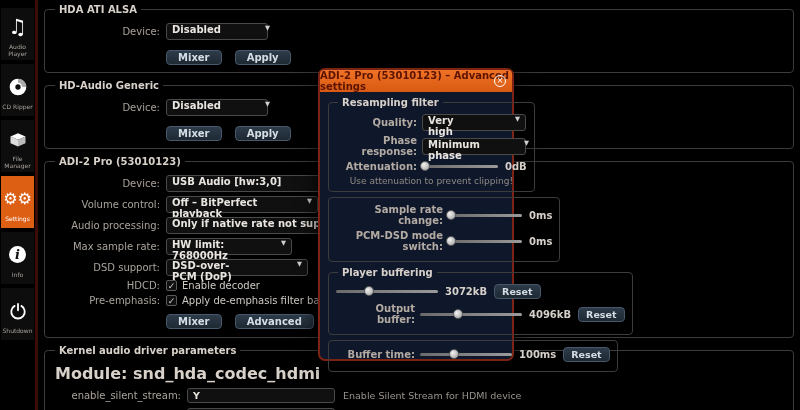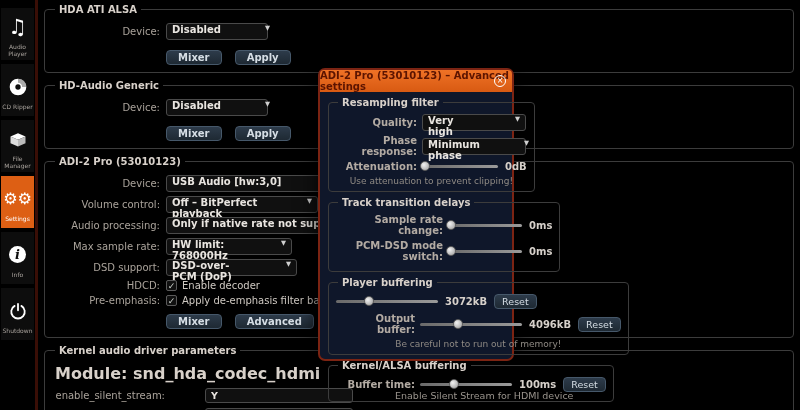--- a/index.html
+++ b/index.html
@@ -38,21 +38,21 @@
     font-weight:bold; padding:1px 11px; margin-right:8px; cursor:pointer; }
   .btnrow { margin-left:113px; margin-top:6px; }
   .checkrow { font-size:10px; color:#cfc9c2; display:flex; align-items:center; }
   .checkbox { width:11px; height:11px; border:1px solid #5a5a5a; background:#101010;
     border-radius:2px; margin-right:5px; display:inline-flex; align-items:center;
     justify-content:center; font-size:9px; color:#cdd3cd; flex:none; cursor:pointer; }
   .checklabel { font-size:10px; color:#cfc9c2; }
 
   
   .module-line { font-size:16px; font-weight:bold; color:#d8d1ca; margin:4px 0 2px 2px; }
-  .krow { display:flex; align-items:center; margin:5px 0;gap:34px; }
+  .krow { display:flex; align-items:center; margin:5px 16px; }
   .klabel { width:118px; text-align:right; font-size:10px; color:#aaa39b; padding-right:6px; flex:none; }
   .kinput { width:148px; height:15px; background:#101010; border:1px solid #4a4a4a;
     border-radius:3px; font-size:9.5px; font-weight:bold; color:#e9e5e0; padding:1px 5px;
     overflow:hidden; white-space:nowrap; flex:none; }
   .kdesc { font-size:9.5px; color:#99938c; margin-left:8px; white-space:nowrap; }
 
   
   .modal { position:absolute; left:318px; top:68px; width:196px; height:293px;
     background:#0f172a; border:2px solid #7c2413; border-radius:7px;
     box-shadow:0 0 22px rgba(0,0,0,.85); z-index:10; }
@@ -70,21 +70,21 @@
   .mnote { font-size:9px; color:#8f8a84; text-align:center; margin-top:2px; }
   .mval { font-size:10px; font-weight:bold; color:#d6d0ca; margin-left:7px; white-space:nowrap; }
   .track { position:relative; height:3px; border-radius:2px;
     background:linear-gradient(90deg,#6a6a6a,#9a9a9a); flex:none; }
   .thumb { position:absolute; top:-4px; width:10px; height:10px; border-radius:50%;
     background:radial-gradient(circle at 35% 35%, #f2f2f2, #9a9a9a);
     border:1px solid #5f5f5f; cursor:pointer; }
   .p1{left:-2px;} .p28{left:27%;} .p33{left:32%;} .p32{left:31%;}
   .t76{width:76px;} .t74{width:74px;} .t102{width:102px;} .t92{width:92px;}
   .reset { background:linear-gradient(#2d3b4a,#1e2933); border:1px solid #46586a;
-    border-radius:4px; color:#d6dee5; font-size:9.5px; font-weight:normal; padding:1px 7px;
+    border-radius:4px; color:#d6dee5; font-size:9.5px; font-weight:bold; padding:1px 7px;
     margin-left:7px; cursor:pointer; }
 </style>
 </head>
 <body>
 
 <div class="sidebar">
   <div class="tile">
     <div class="ticon">
         <span class="note-glyph">♫</span>
       </div>
@@ -190,21 +190,21 @@
     </div>
     <div class="frow">
       <span class="flabel">Max sample rate:</span>
       <span class="dropdown" style="width:126px">
         <span>HW limit: 768000Hz</span>
         <span class="dd-arrow">▼</span>
       </span>
     </div>
     <div class="frow">
       <span class="flabel">DSD support:</span>
-      <span class="dropdown" style="width:131px">
+      <span class="dropdown" style="width:142px">
         <span>DSD-over-PCM (DoP)</span>
         <span class="dd-arrow">▼</span>
       </span>
     </div>
     <div class="frow">
       <span class="flabel">HDCD:</span>
       <span class="checkrow">
         <span class="checkbox">✓</span>
         <span class="checklabel">Enable decoder</span>
       </span>
@@ -266,21 +266,20 @@
       <span class="mlabel w86">Attenuation:</span>
       <span class="track t76">
           <span class="thumb p1"></span>
         </span>
       <span class="mval">0dB</span>
     </div>
     <div class="mnote">Use attenuation to prevent clipping!</div>
   </fieldset>
 
   <fieldset>
-    <legend>Track transition delays</legend>
     <div class="mrow">
       <span class="mlabel w112">Sample rate change:</span>
       <span class="track t74">
           <span class="thumb p1"></span>
         </span>
       <span class="mval">0ms</span>
     </div>
     <div class="mrow">
       <span class="mlabel w112">PCM-DSD mode switch:</span>
       <span class="track t74">
@@ -300,25 +299,23 @@
       <span class="reset">Reset</span>
     </div>
     <div class="mrow">
       <span class="mlabel w84">Output buffer:</span>
       <span class="track t102">
           <span class="thumb p33"></span>
         </span>
       <span class="mval">4096kB</span>
       <span class="reset">Reset</span>
     </div>
-    <div class="mnote">Be careful not to run out of memory!</div>
-  </fieldset>
-
-  <fieldset>
-    <legend>Kernel/ALSA buffering</legend>
+  </fieldset>
+
+  <fieldset>
     <div class="mrow">
       <span class="mlabel w84">Buffer time:</span>
       <span class="track t92">
           <span class="thumb p32"></span>
         </span>
       <span class="mval">100ms</span>
       <span class="reset">Reset</span>
     </div>
 
   </fieldset>

